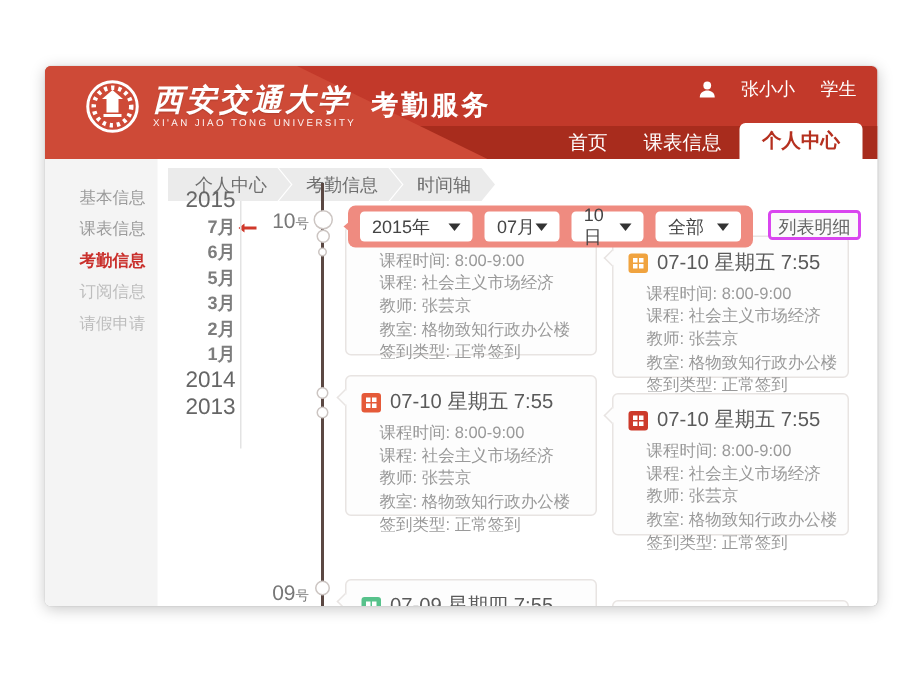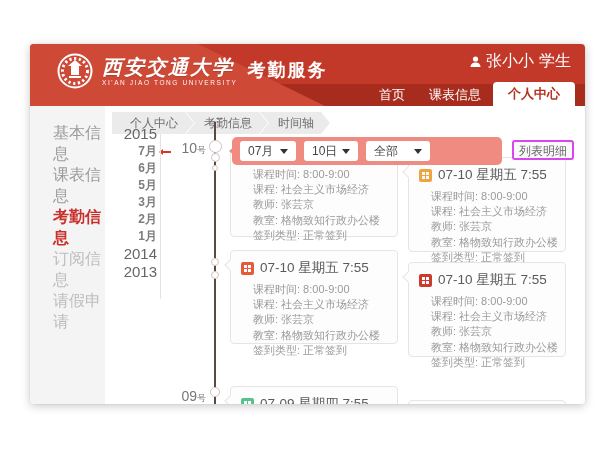--- a/index.html
+++ b/index.html
@@ -13,31 +13,31 @@
   .hdr { position:absolute; left:0; top:0; width:555px; height:62px; background:#c2392a; }
   .hdr-strip { position:absolute; left:0; bottom:0; width:100%; height:22px; background:#a82c1d; }
   .hdr-band { position:absolute; left:0; top:0; width:300px; height:62px; background:#ce4a37;
               clip-path:polygon(0 0,168px 0,295px 62px,0 62px); }
   .logo-wrap { position:absolute; left:26px; top:8px; display:flex; align-items:center; z-index:3; }
   .emblem { width:38px; height:38px; }
   .uni-block { margin-left:8px; color:#fff; }
   .uni-cn { font-size:20px; font-weight:bold; font-style:italic; letter-spacing:2px; line-height:22px; text-shadow:0 1px 1px rgba(0,0,0,.15); }
   .uni-en { font-size:6.5px; letter-spacing:1.6px; line-height:9px; opacity:.95; }
   .app-title { margin-left:10px; color:#fff; font-size:18px; font-weight:bold; letter-spacing:2px; align-self:flex-start; margin-top:6px; }
-  .user { position:absolute; right:14px; top:7px; display:flex; align-items:center; gap:5px;
-          color:#fff; font-size:16px; z-index:4; }
+  .user { position:absolute; right:14px; top:7px; display:flex; align-items:center; gap:17px;
+          color:#fff; font-size:12px; z-index:4; }
   .nav { position:absolute; right:10px; bottom:0; display:flex; align-items:flex-end; z-index:4; }
   .nav-item { height:22px; line-height:22px; padding:0 12px; color:#fff; font-size:13px; cursor:pointer; }
   .nav-tab { height:24px; line-height:24px; padding:0 15px; background:#fff; color:#b5301f;
              font-size:13px; font-weight:bold; border-radius:4px 4px 0 0; cursor:pointer; }
 
   
   .bodyarea { position:absolute; left:0; top:62px; width:555px; height:298px; background:#fff; }
   .sidebar { position:absolute; left:0; top:0; width:75px; height:298px; background:#f4f4f4; padding-top:16px; }
-  .side-item { display:block; padding-left:23px; font-size:16px; line-height:21px; color:#9b9b9b; cursor:pointer; }
+  .side-item { display:block; padding-left:23px; font-size:11px; line-height:21px; color:#9b9b9b; cursor:pointer; }
   .side-item.active { color:#c9302c; font-weight:bold; }
   .side-item.dim { color:#bdbdbd; }
 
   .crumbs { position:absolute; left:82px; top:6px; display:flex; }
   .crumb { height:22px; line-height:22px; background:#ebebeb; color:#6f6f6f; font-size:12px;
            padding:0 16px 0 18px; margin-left:-8px;
            clip-path:polygon(0 0, calc(100% - 9px) 0, 100% 50%, calc(100% - 9px) 100%, 0 100%, 9px 50%); cursor:pointer; }
   .crumb.first { margin-left:0; clip-path:polygon(0 0, calc(100% - 9px) 0, 100% 50%, calc(100% - 9px) 100%, 0 100%); }
 
   
@@ -223,20 +223,24 @@
       <i class="arrow"></i>
       <div class="card-head">
         <span class="card-icon" style="background: rgb(87, 194, 139);"></span>
         <span class="card-title">07-09 星期四 7:55</span>
       </div>
     </div>
 
     <div class="card col-r c5"></div>
 
     <div class="bubble">
+      <div class="dd dd-year">
+        <span>2015年</span>
+          <span class="caret"></span>
+      </div>
       <div class="dd dd-month">
         <span>07月</span>
           <span class="caret"></span>
       </div>
       <div class="dd dd-day">
         <span>10日</span>
           <span class="caret"></span>
       </div>
       <div class="dd dd-type">
         <span>全部</span>

